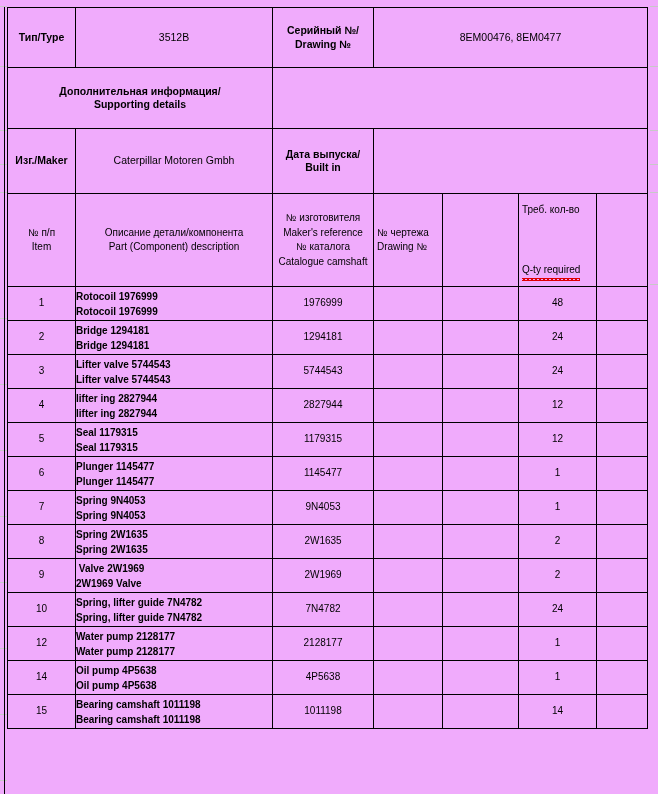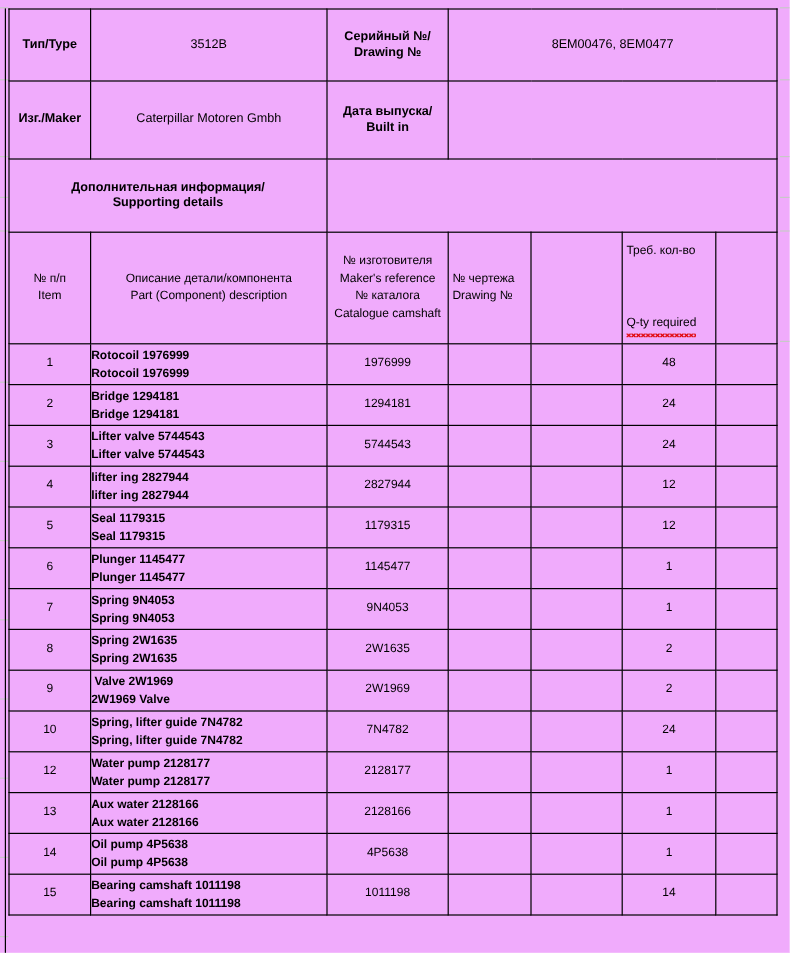--- a/index.html
+++ b/index.html
@@ -164,38 +164,38 @@
         <td class="c-center c-bold" style="height:59px">Тип/Type</td>
         <td class="c-center">3512B</td>
         <td class="c-center c-bold c-top pad-top-2">
           <span class="ln">Серийный №/</span><br>
           <span class="ln">Drawing №</span>
         </td>
         <td class="c-center" colspan="4">8EM00476, 8EM0477</td>
       </tr>
 
       <tr>
+        <td class="c-center c-bold c-top pad-top-6" colspan="2" style="height:60px">
+          <span class="ln">Дополнительная информация/</span><br>
+          <span class="ln">Supporting details</span>
+        </td>
+        <td class="c-left" colspan="5"></td>
+      </tr>
+
+      <tr>
         <td class="c-center c-bold" style="height:64px">Изг./Maker</td>
         <td class="c-center">Caterpillar Motoren Gmbh</td>
         <td class="c-center c-bold c-top pad-top-2">
           <span class="ln">Дата выпуска/</span><br>
           <span class="ln">Built in</span>
         </td>
         <td class="c-center" colspan="4"></td>
       </tr>
 
       <tr>
-        <td class="c-center c-bold c-top pad-top-6" colspan="2" style="height:60px">
-          <span class="ln">Дополнительная информация/</span><br>
-          <span class="ln">Supporting details</span>
-        </td>
-        <td class="c-left" colspan="5"></td>
-      </tr>
-
-      <tr>
         <td class="hdr-block c-top pad-top-2" style="height:92px">
           <span class="ln">№ п/п</span><br>
           <span class="ln">Item</span>
         </td>
         <td class="hdr-block c-top pad-top-2">
           <span class="ln">Описание детали/компонента</span><br>
           <span class="ln">Part (Component) description</span>
         </td>
         <td class="hdr-block c-top pad-top-2">
           <span class="ln">№ изготовителя</span><br>
@@ -341,32 +341,20 @@
             <span class="ln">Water pump 2128177</span>
             <span class="ln">Water pump 2128177</span>
           </td>
           <td class="num">2128177</td>
           <td class="num"></td>
           <td class="num"></td>
           <td class="num">1</td>
           <td class="num"></td>
         </tr>
         <tr>
-          <td class="num" style="height: 33px;">13</td>
-          <td class="desc">
-            <span class="ln">Aux water 2128166</span>
-            <span class="ln">Aux water 2128166</span>
-          </td>
-          <td class="num">2128166</td>
-          <td class="num"></td>
-          <td class="num"></td>
-          <td class="num">1</td>
-          <td class="num"></td>
-        </tr>
-        <tr>
           <td class="num" style="height: 33px;">14</td>
           <td class="desc">
             <span class="ln">Oil pump 4P5638</span>
             <span class="ln">Oil pump 4P5638</span>
           </td>
           <td class="num">4P5638</td>
           <td class="num"></td>
           <td class="num"></td>
           <td class="num">1</td>
           <td class="num"></td>

